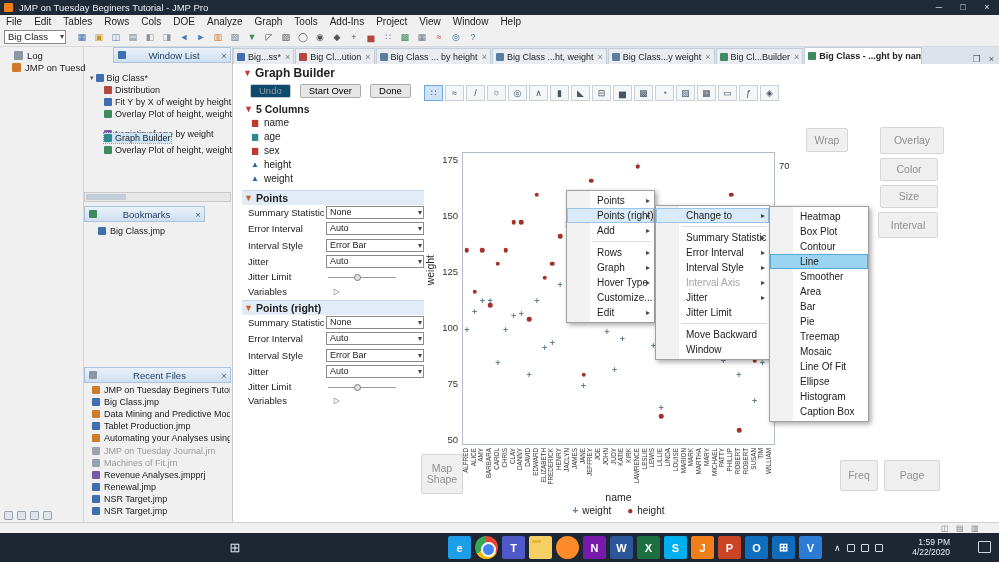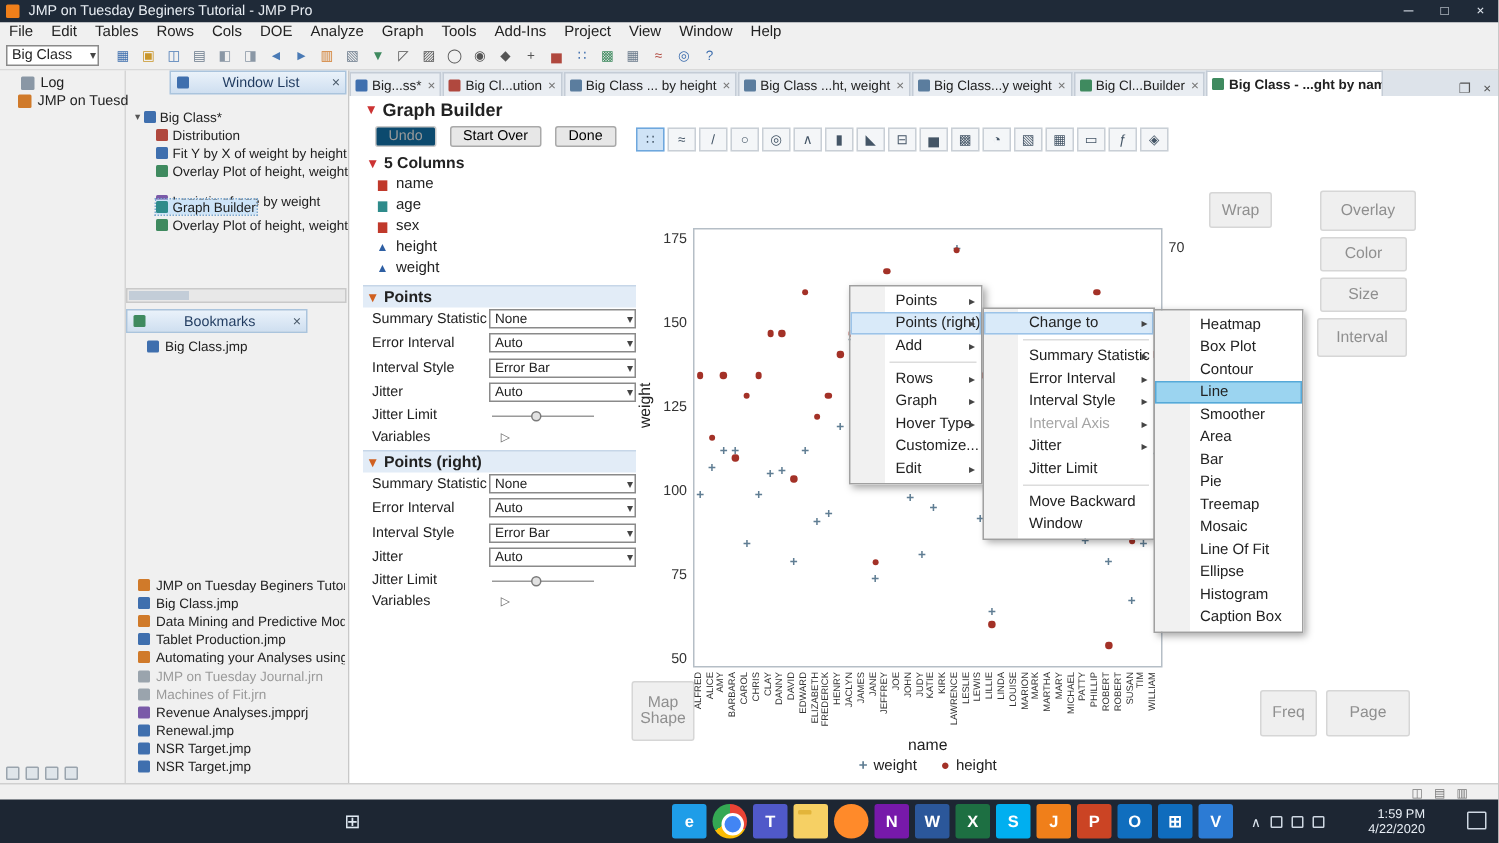--- a/index.html
+++ b/index.html
@@ -292,20 +292,25 @@
     <span class="thumb"></span>
   </div>
   <div class="panel-hdr" style="left:84px;top:206px;width:121px">
     <span class="ph-ic" style="background:#3f8a5f"></span>
     <span class="ph-t">Bookmarks</span>
     <span class="x"></span>
   </div>
   <div class="file-row" style="left:98px;top:226px">
     <span class="ic" style="background:#3f6fae"></span>
     <span>Big Class.jmp</span>
+  </div>
+  <div class="panel-hdr" style="left:84px;top:367px;width:147px">
+    <span class="ph-ic" style="background:#8a97a5"></span>
+    <span class="ph-t">Recent Files</span>
+    <span class="x"></span>
   </div>
   <div>
 
       <div class="file-row recent" style="left: 92px; top: 385px;">
         <span class="ic" style="background: rgb(208, 122, 42);"></span>
         <span>JMP on Tuesday Beginers Tutoria</span>
       </div>
 
       <div class="file-row recent" style="left: 92px; top: 397.1px;">
         <span class="ic" style="background: rgb(63, 111, 174);"></span>

